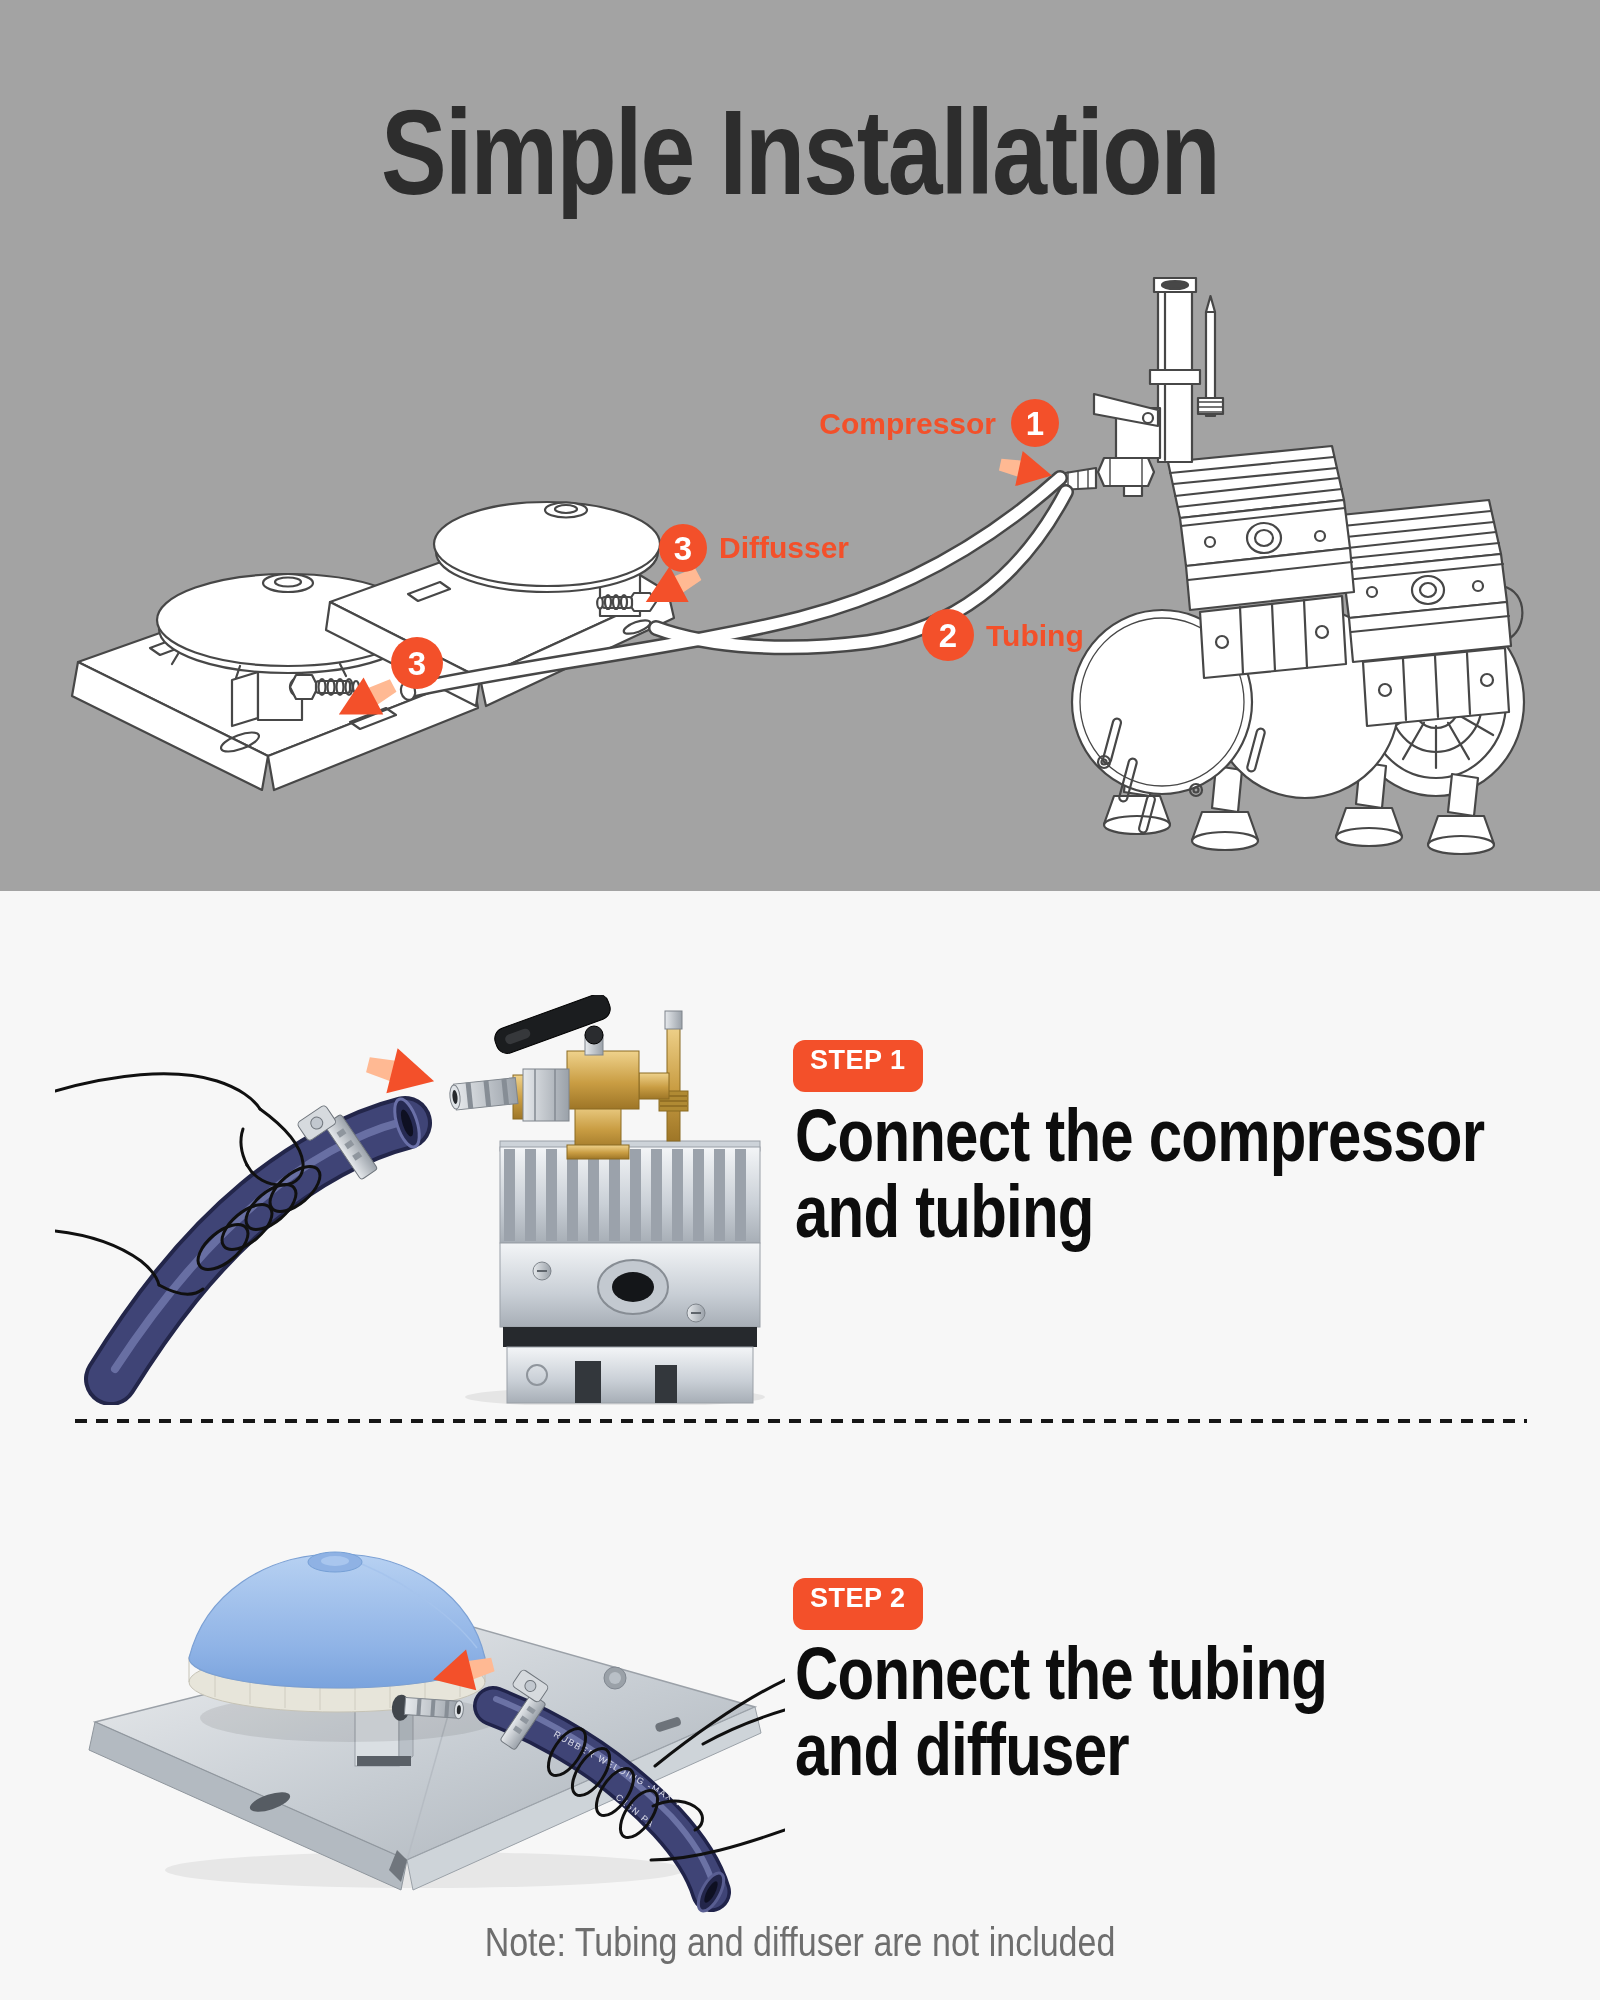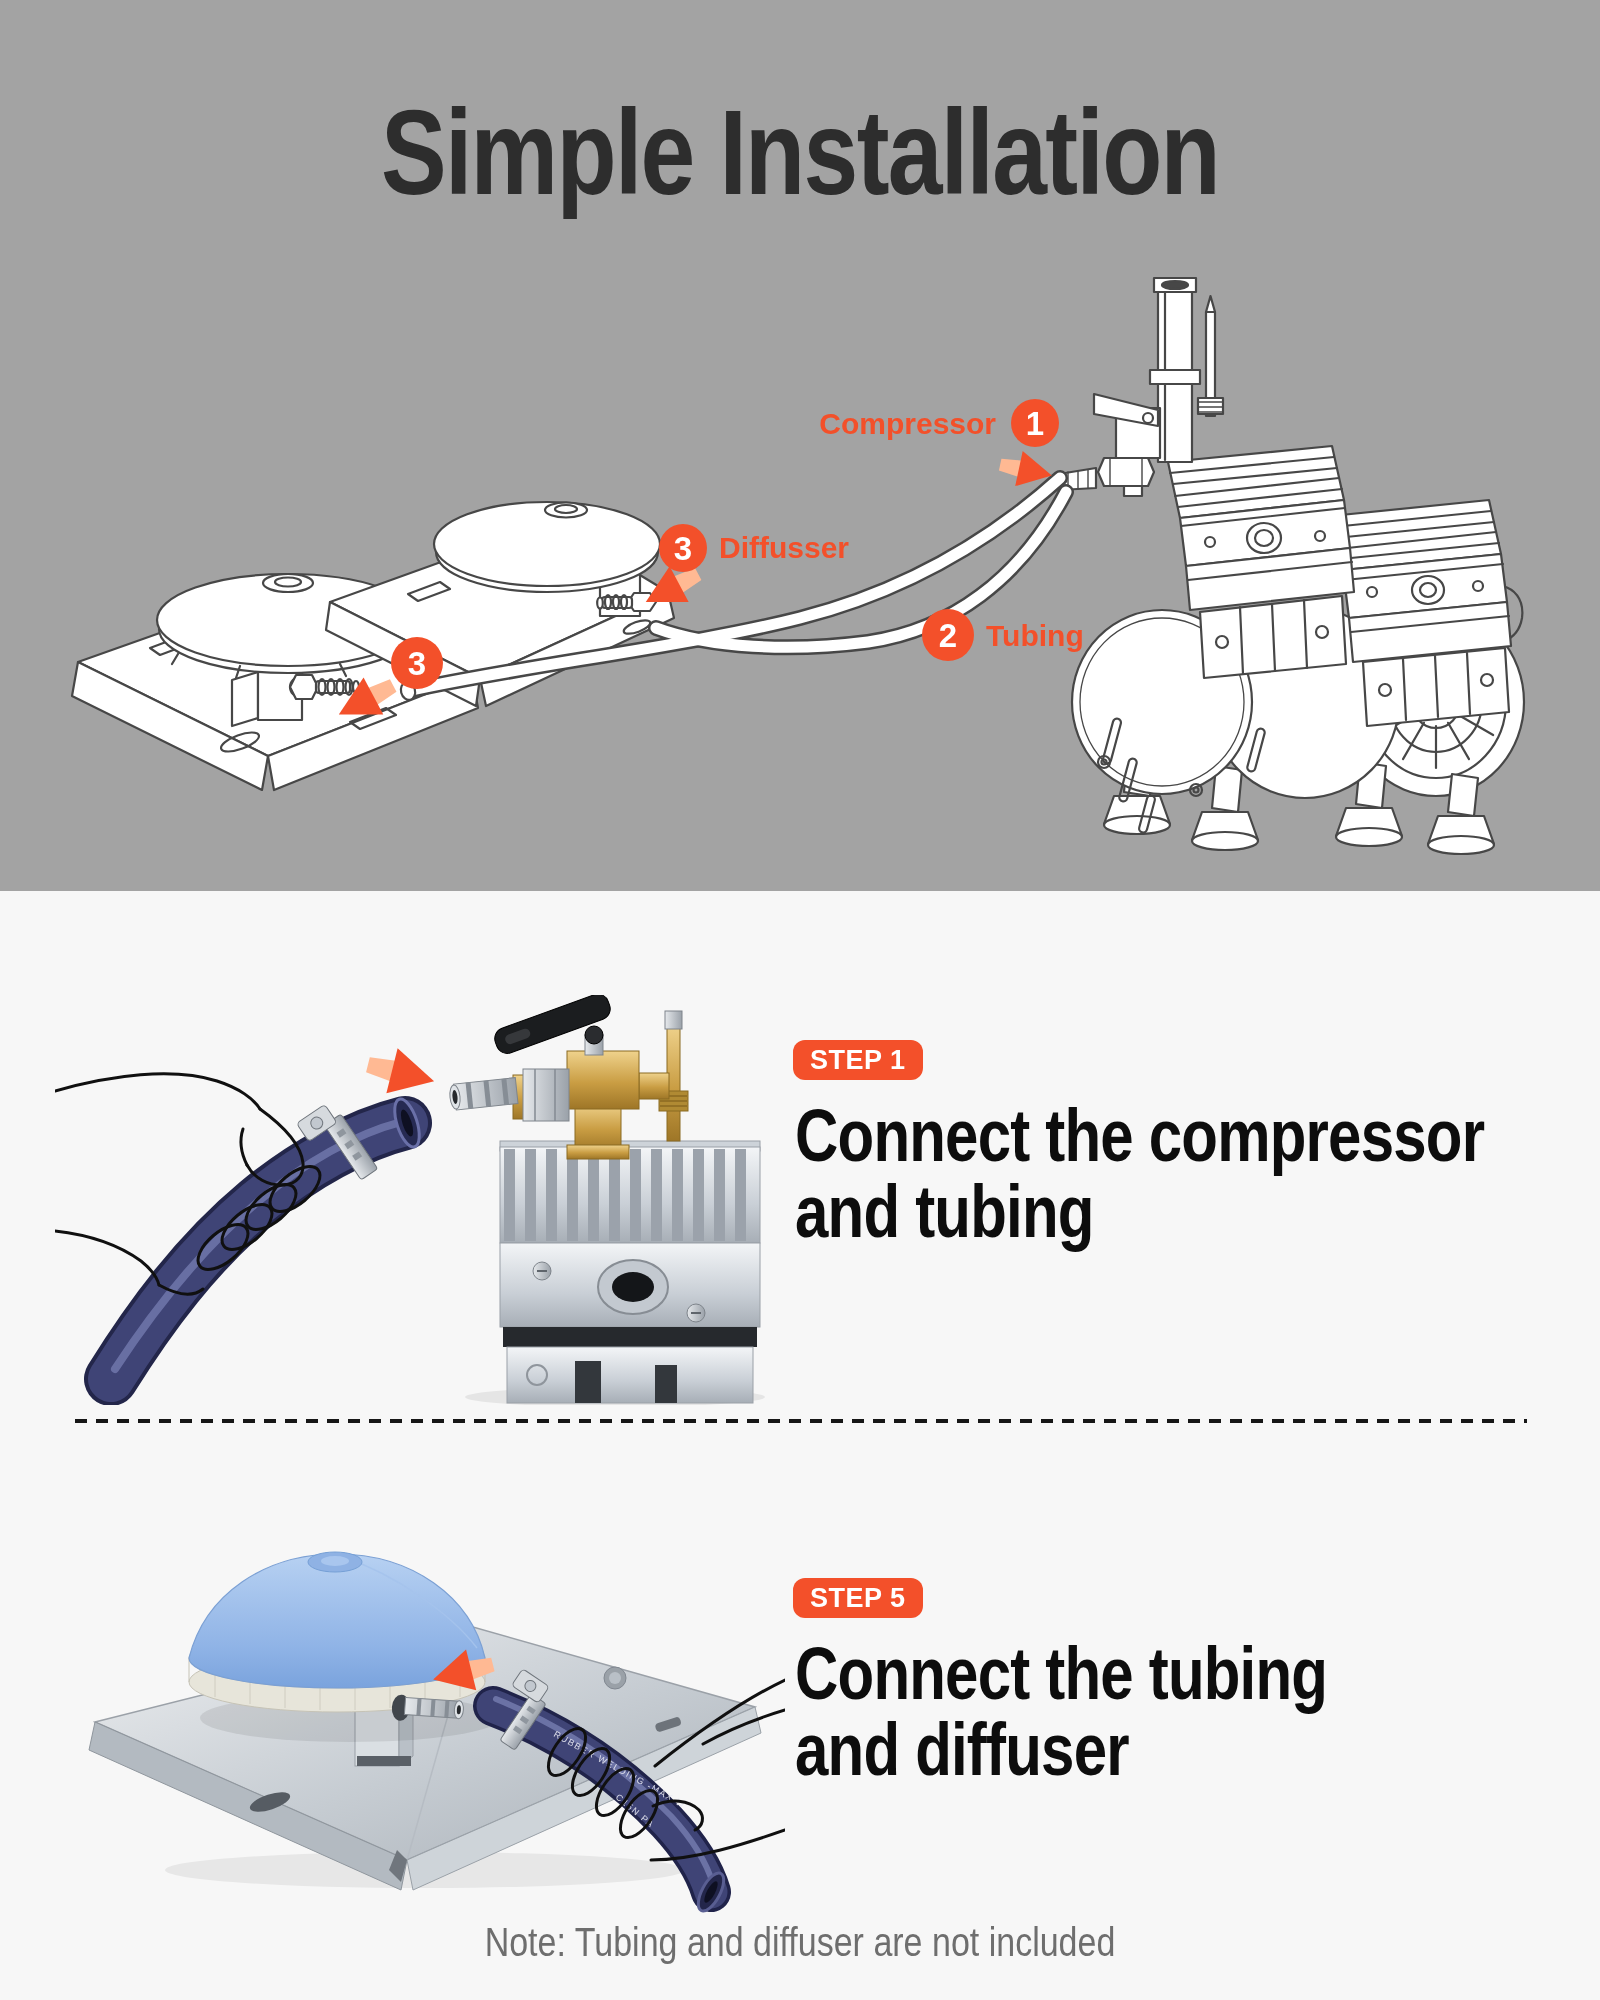--- a/index.html
+++ b/index.html
@@ -29,21 +29,21 @@
   .gray-section{
     position:absolute;left:0;top:891px;width:1600px;height:1109px;
     background:var(--section-bg);
   }
 
   .photo-svg{position:absolute;}
   #step1-photo{left:55px;top:104px;width:710px;height:410px;}  
   #step2-photo{left:55px;top:639px;width:730px;height:395px;}
 
   .step-badge{
-    position:absolute;display:inline-block;height:40px;line-height:40px;
+    position:absolute;display:inline-block;height:52px;line-height:40px;
     padding:0 17px;border-radius:12px;background:var(--accent);
     color:#ffffff;font-size:27px;font-weight:bold;letter-spacing:0.5px;
   }
   #badge-step1{left:793px;top:149px;}
   #badge-step2{left:793px;top:687px;}
 
   .step-heading{
     position:absolute;font-size:75px;font-weight:bold;color:var(--heading);
     line-height:76px;letter-spacing:-1px;
     transform:scaleX(0.8);transform-origin:0 0;white-space:nowrap;
@@ -479,21 +479,21 @@
         <ellipse cx="536" cy="242" rx="13" ry="27" transform="rotate(34 536 242)"></ellipse>
         <ellipse cx="560" cy="262" rx="13" ry="27" transform="rotate(34 560 262)"></ellipse>
         <ellipse cx="584" cy="284" rx="13" ry="27" transform="rotate(34 584 284)"></ellipse>
         <path d="M600,236 C640,204 688,170 730,150"></path>
         <path d="M648,214 C680,196 710,186 730,180"></path>
         <path d="M596,330 C640,330 690,314 730,300"></path>
         <path d="M598,276 C616,268 634,270 644,280 C650,287 648,296 640,300"></path>
       </g>
     </svg>
 
-    <div id="badge-step2" class="step-badge">STEP 5</div>
+    <div id="badge-step2" class="step-badge">STEP 2</div>
     <div id="heading-step2" class="step-heading">
       <span>Connect the tubing</span><br>
       <span>and diffuser</span>
     </div>
 
     <div class="note">Note: Tubing and diffuser are not included</div>
   </div>
 
 </div>
 

